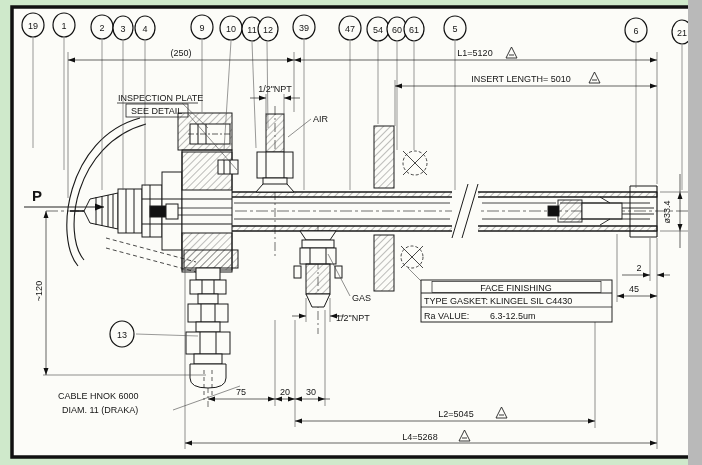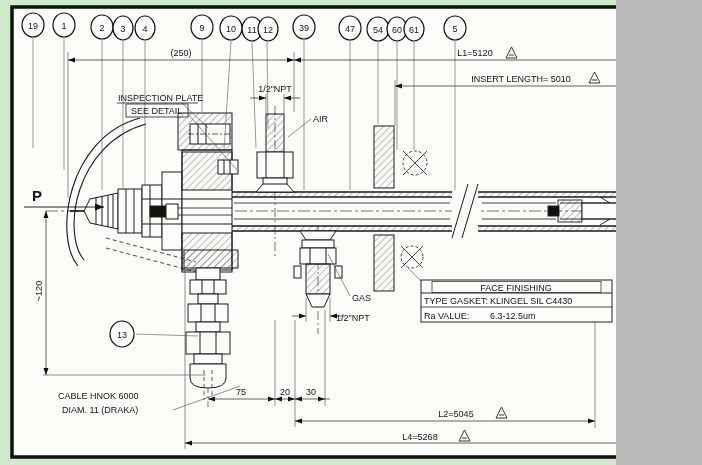--- a/index.html
+++ b/index.html
@@ -1,16 +1,16 @@
 <!DOCTYPE html>
 <html><head>
 <meta charset="utf-8">
 <style>
   html,body{margin:0;padding:0;background:#b9b9b9;}
-  #stage{position:relative;width:616px;height:465px;background:#cfe9cb;overflow:hidden;
+  #stage{position:relative;width:688px;height:465px;background:#cfe9cb;overflow:hidden;
          font-family:"Liberation Sans",sans-serif;}
   svg{position:absolute;left:0;top:0;}
   text{fill:#151515;font-family:"Liberation Sans",sans-serif;}
   .dim{font-size:9px;}
   .lbl{font-size:9px;}
   .bal{font-size:9px;}
   .tbl{font-size:9px;}
   .big{font-size:15px;font-weight:bold;}
 </style>
 </head>

